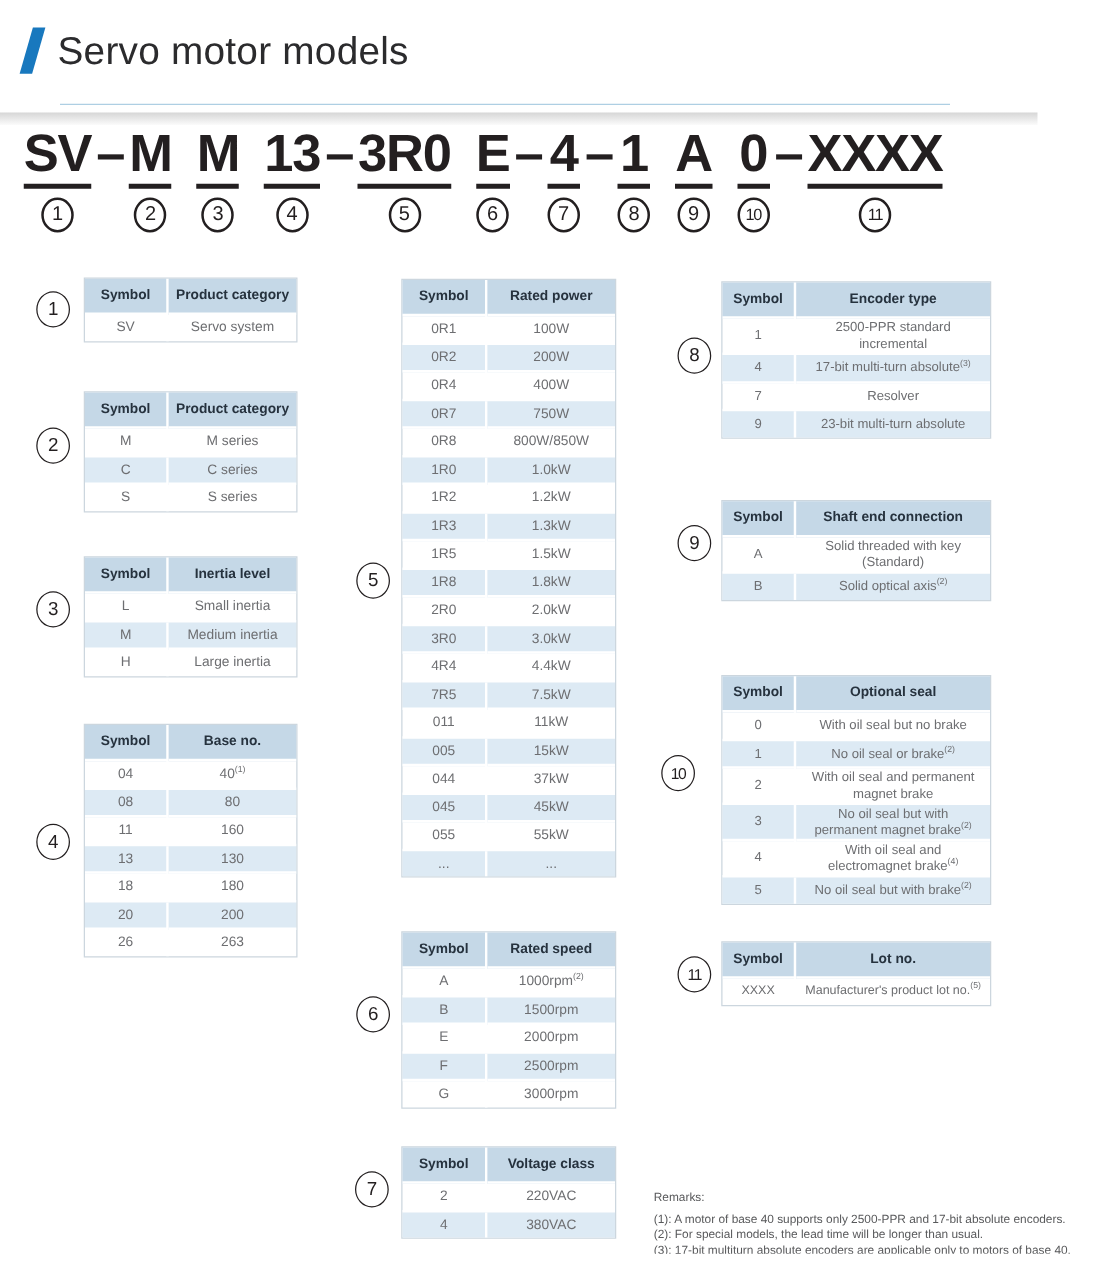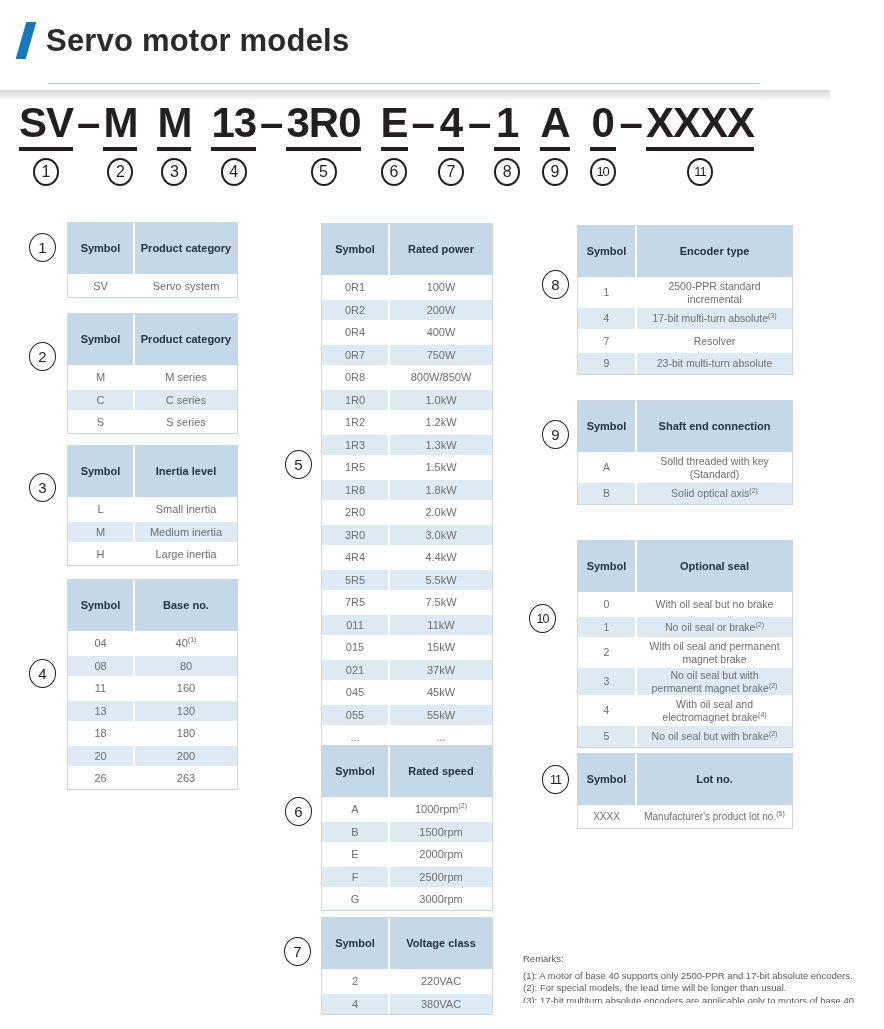--- a/index.html
+++ b/index.html
@@ -3,21 +3,21 @@
 <meta charset="utf-8">
 <style>
   html,body{margin:0;padding:0;background:#ffffff;}
   .page{position:relative;width:884px;height:1029px;background:#fff;overflow:hidden;
         font-family:"Liberation Sans","DejaVu Sans",sans-serif;}
 
   
   .title-row{position:absolute;left:21px;top:22px;display:flex;align-items:center;}
   .slash{display:inline-block;width:10px;height:37px;background:#1878be;
          transform:skewX(-16deg);margin-right:15px;}
-  .title{font-size:31px;font-weight:700;color:#2b2b2d;margin:0;letter-spacing:0.2px;}
+  .title{font-size:31px;font-weight:400;color:#2b2b2d;margin:0;letter-spacing:0.2px;}
   .divider{position:absolute;left:48px;top:83px;width:712px;height:1px;background:#aecfe3;}
   .band{position:absolute;left:0;top:90px;width:830px;height:10px;
         background:linear-gradient(to bottom,#d6d6d6,#fbfbfb);}
 
   
   .model{position:absolute;left:18px;top:103px;display:flex;align-items:flex-start;}
   .seg{display:flex;flex-direction:column;align-items:center;padding:0 1px;}
   .seg-text{font-size:42px;font-weight:700;color:#231f20;line-height:40px;letter-spacing:-1px;white-space:pre;}
   .seg-underline{height:3.5px;background:#231f20;width:100%;margin-top:4px;}
   .seg-underline.hidden{background:transparent;}
@@ -25,21 +25,21 @@
   .seg.dash{padding:0 3px;}
   .mcircle{width:26px;height:28px;border:2px solid #231f20;border-radius:50%;
            margin-top:7px;display:flex;align-items:center;justify-content:center;
            font-size:16px;color:#231f20;box-sizing:border-box;}
   .mcircle.two{font-size:13px;letter-spacing:-1px;}
 
   
   .tbl{position:absolute;border-collapse:separate;border-spacing:0;background:#fff;
        border:1px solid #ccd6de;table-layout:fixed;}
   .tbl th{background:#c5d8e7;color:#26323e;font-weight:700;font-size:11px;height:19px;
-          border-bottom:2px solid #fff;text-align:center;padding:16px 2px;line-height:12.5px;}
+          border-bottom:2px solid #fff;text-align:center;padding:4px 2px;line-height:12.5px;}
   .tbl th.sym{border-right:2px solid #fff;}
   .tbl td{color:#6d6e71;font-size:11px;height:18.5px;text-align:center;
           border-bottom:2px solid #fff;padding:1px 3px;line-height:12.5px;
           white-space:pre-line;vertical-align:middle;}
   .tbl td.sym{border-right:2px solid #fff;}
   .tbl tbody tr:nth-child(even) td{background:#ddeaf4;}
   .tbl tbody tr:last-child td{border-bottom:none;}
   .tbl sup{font-size:7px;line-height:0;vertical-align:super;}
 
   .tbl.left .sym{width:61px;}
@@ -347,37 +347,33 @@
         </tr>
         <tr>
           <td class="sym">3R0</td>
           <td>3.0kW</td>
         </tr>
         <tr>
           <td class="sym">4R4</td>
           <td>4.4kW</td>
         </tr>
         <tr>
-          <td class="sym">5R5</td>
-          <td>5.5kW</td>
-        </tr>
-        <tr>
           <td class="sym">7R5</td>
           <td>7.5kW</td>
         </tr>
         <tr>
           <td class="sym">011</td>
           <td>11kW</td>
         </tr>
         <tr>
-          <td class="sym">015</td>
+          <td class="sym">005</td>
           <td>15kW</td>
         </tr>
         <tr>
-          <td class="sym">021</td>
+          <td class="sym">044</td>
           <td>37kW</td>
         </tr>
         <tr>
           <td class="sym">045</td>
           <td>45kW</td>
         </tr>
         <tr>
           <td class="sym">055</td>
           <td>55kW</td>
         </tr>

